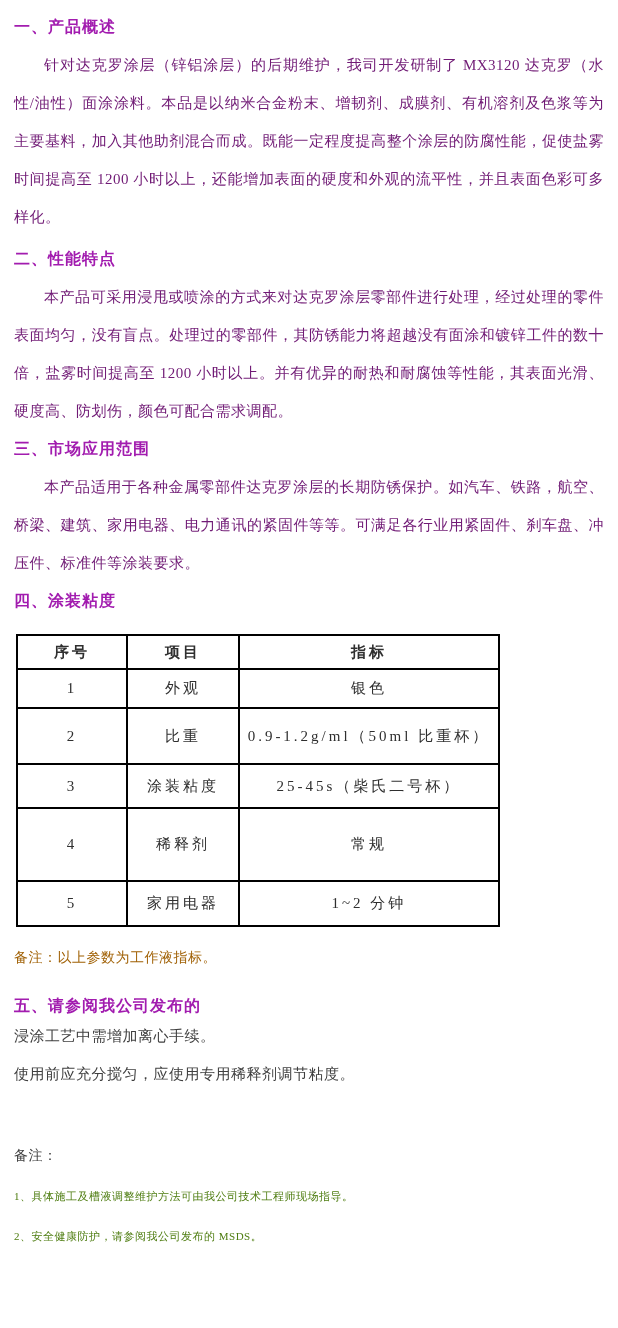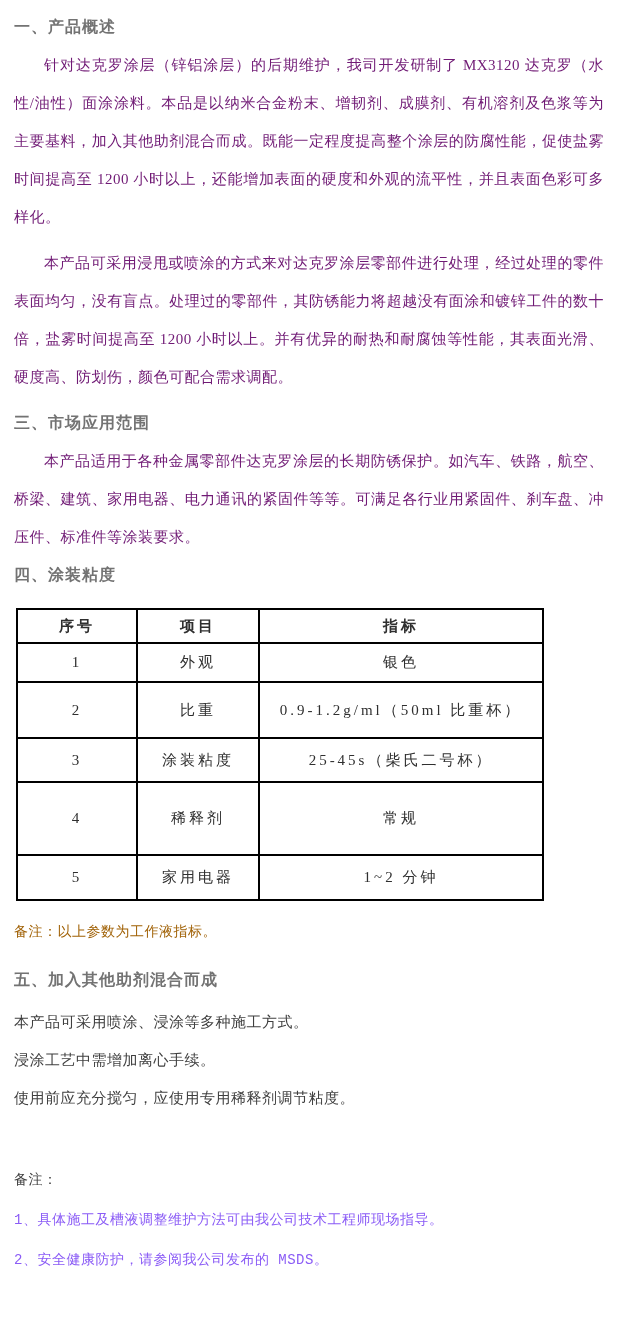--- a/index.html
+++ b/index.html
@@ -16,41 +16,41 @@
   }
   .doc {
     padding: 16px 14px 0 14px;
     box-sizing: border-box;
   }
   .heading {
     font-family: "Liberation Sans", "DejaVu Sans", sans-serif;
     font-size: 16px;
     line-height: 22px;
     font-weight: 700;
-    color: #737373;
+    color: #a21caf;
     margin: 0;
     letter-spacing: 1px;
   }
   .h2 { margin-top: 12px; }
-  .h3 { margin-top: 16px; }
+  .h3 { margin-top: 8px; }
   .h4 { margin-top: 8px; }
   .h5 { margin-top: 26px; }
   .para {
     font-size: 15px;
     line-height: 38px;
     margin: 8px 0 0 0;
     text-indent: 2em;
     text-align: justify;
     letter-spacing: 0.5px;
     color: #701a75;
   }
   table.tech {
     border-collapse: collapse;
     table-layout: fixed;
-    width: 528px;
+    width: 484px;
     margin: 22px 0 0 2px;
     border: 2px solid #000000;
     padding-left: 25px;
   }
   table.tech th, table.tech td {
     border: 2px solid #000000;
     font-size: 15px;
     color: #2f2f2f;
     text-align: center;
     vertical-align: middle;
@@ -89,36 +89,36 @@
   }
   .c-first { margin-top: 12px; }
   .notes-label {
     font-size: 14px;
     line-height: 22px;
     margin: 52px 0 0 0;
     color: #3f3f3f;
     letter-spacing: 0.5px;
   }
   .note-item {
-    font-size: 14px;
+    font-size: 11px;
     line-height: 22px;
     margin: 18px 0 0 0;
-    color: #8b5cf6;
+    color: #4d7c0f;
     letter-spacing: 0.5px;
-    font-family: Liberation Mono, monospace;
   }
 </style>
 </head>
 <body>
 
 <div class="doc">
 
   <h2 class="heading h1">一、产品概述</h2>
   <p class="para">针对达克罗涂层（锌铝涂层）的后期维护，我司开发研制了 MX3120 达克罗（水性/油性）面涂涂料。本品是以纳米合金粉末、增韧剂、成膜剂、有机溶剂及色浆等为主要基料，加入其他助剂混合而成。既能一定程度提高整个涂层的防腐性能，促使盐雾时间提高至 1200 小时以上，还能增加表面的硬度和外观的流平性，并且表面色彩可多样化。</p>
 
+  <h2 class="heading h2">二、性能特点</h2>
   <p class="para">本产品可采用浸甩或喷涂的方式来对达克罗涂层零部件进行处理，经过处理的零件表面均匀，没有盲点。处理过的零部件，其防锈能力将超越没有面涂和镀锌工件的数十倍，盐雾时间提高至 1200 小时以上。并有优异的耐热和耐腐蚀等性能，其表面光滑、硬度高、防划伤，颜色可配合需求调配。</p>
 
   <h2 class="heading h3">三、市场应用范围</h2>
   <p class="para">本产品适用于各种金属零部件达克罗涂层的长期防锈保护。如汽车、铁路，航空、桥梁、建筑、家用电器、电力通讯的紧固件等等。可满足各行业用紧固件、刹车盘、冲压件、标准件等涂装要求。</p>
 
   <h2 class="heading h4">四、涂装粘度</h2>
 
   <table class="tech">
     <thead>
       <tr class="h-head">
@@ -151,22 +151,21 @@
       <tr class="h-4">
         <td>5</td>
         <td>家用电器</td>
         <td class="val">1~2 分钟</td>
       </tr>
     </tbody>
   </table>
 
   <p class="table-note">备注：以上参数为工作液指标。</p>
 
-  <h2 class="heading h5">五、加入其他助剂混合而成</h2>
-  <p class="c-line c-first">本产品可采用喷涂、浸涂等多种施工方式。</p>
+  <h2 class="heading h5">五、请参阅我公司发布的</h2>
   <p class="c-line">浸涂工艺中需增加离心手续。</p>
   <p class="c-line">使用前应充分搅匀，应使用专用稀释剂调节粘度。</p>
 
   <p class="notes-label">备注：</p>
   <p class="note-item">1、具体施工及槽液调整维护方法可由我公司技术工程师现场指导。</p>
   <p class="note-item">2、安全健康防护，请参阅我公司发布的 MSDS。</p>
 
 </div>
 
 </body></html>

